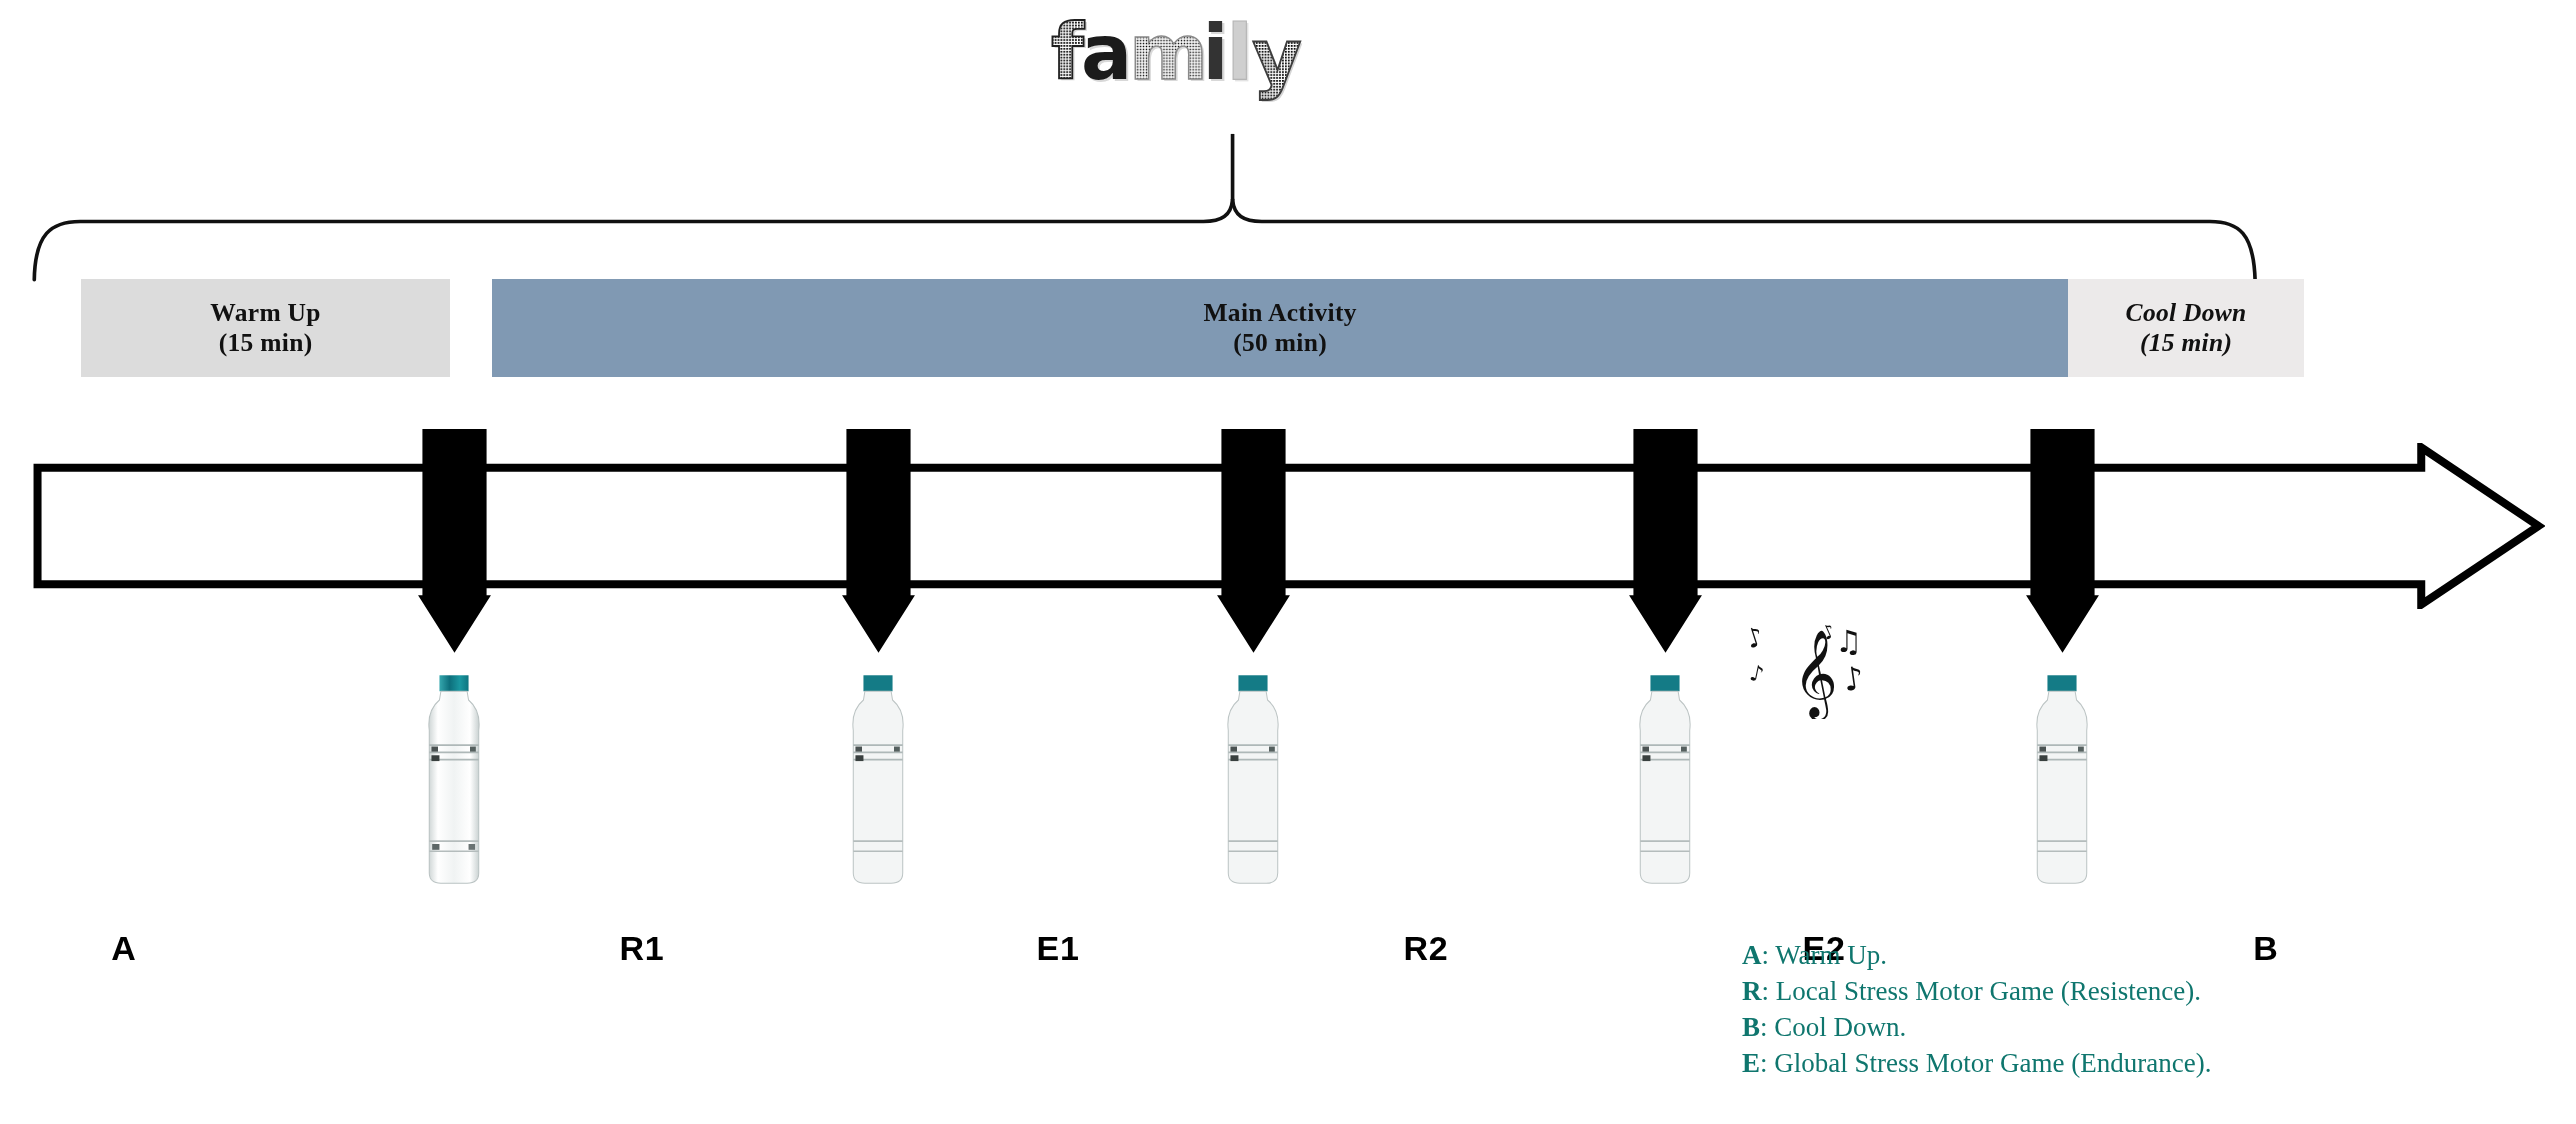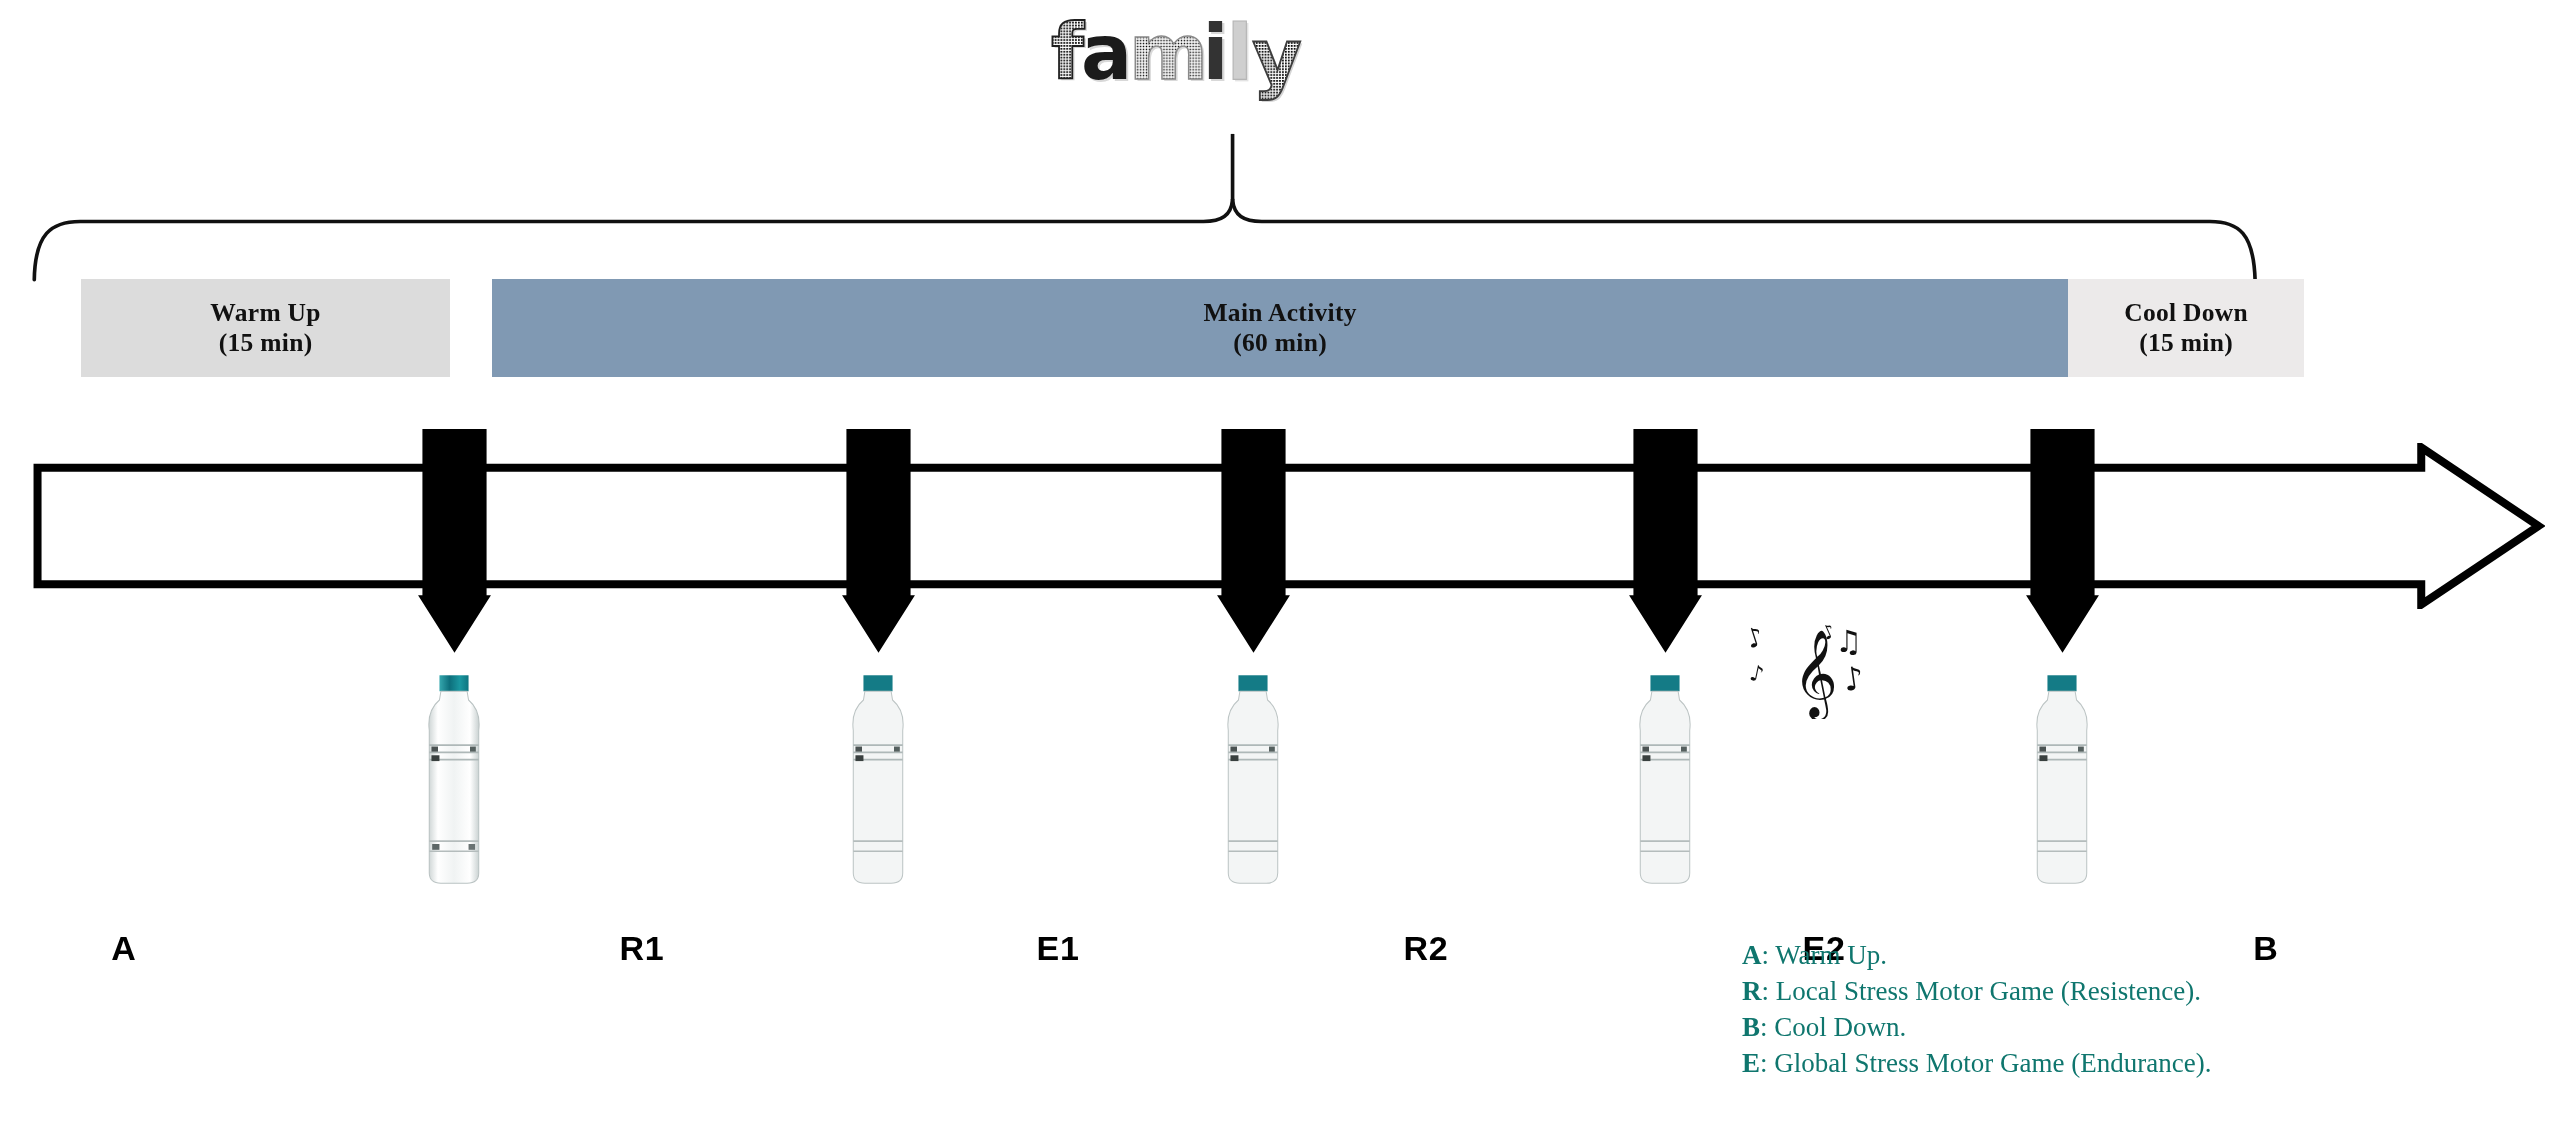--- a/index.html
+++ b/index.html
@@ -15,21 +15,21 @@
   .brace{position:absolute;left:0px;top:128px;width:2576px;height:157px;}
 
   
   .phase-bar{position:absolute;left:33px;top:279px;width:2223px;height:98px;display:flex;padding-left:48px;}
   .phase{display:flex;flex-direction:column;align-items:center;justify-content:center;
          font-family:"Liberation Serif",serif;font-weight:bold;font-size:25.5px;color:#111;
          line-height:1.18;letter-spacing:0.3px;}
   .phase span{display:block;text-align:center;}
   .phase-warm{background:#dcdcdc;width:371px;}
   .phase-main{background:#8099b3;width:1584px;margin-left:42px;}
-  .phase-cool{background:#eceaea;width:237px;}
+  .phase-cool{background:#eceaea;width:237px;font-style:italic;}
 
   
   .timeline{position:absolute;left:31px;top:443px;width:2514px;height:166px;}
   .tl-labels{position:absolute;left:0;top:443px;width:2576px;height:166px;}
   .tl-label{position:absolute;top:486px;font-family:"Liberation Sans",sans-serif;
             font-weight:bold;font-size:34px;color:#000;transform:translateX(-50%);
             letter-spacing:0.7px;}
 
   
   .darrow{position:absolute;top:429px;width:73px;height:226px;}
@@ -93,21 +93,21 @@
     </svg>
   </div>
 
   <div class="phase-bar">
     <div class="phase phase-warm">
       <span>Warm Up</span>
       <span>(15 min)</span>
     </div>
     <div class="phase phase-main">
       <span>Main Activity</span>
-      <span>(60 min)</span>
+      <span>(50 min)</span>
     </div>
     <div class="phase phase-cool">
       <span>Cool Down</span>
       <span>(15 min)</span>
     </div>
   </div>
 
   <div class="timeline">
     <svg width="2514" height="166" viewBox="0 0 3447 228" xmlns="http://www.w3.org/2000/svg">
       <path d="M6,34 L3280,34 L3280,6 L3441,114 L3280,222 L3280,194 L6,194 Z" fill="#ffffff" stroke="#000000" stroke-width="11" stroke-linejoin="miter"></path>

